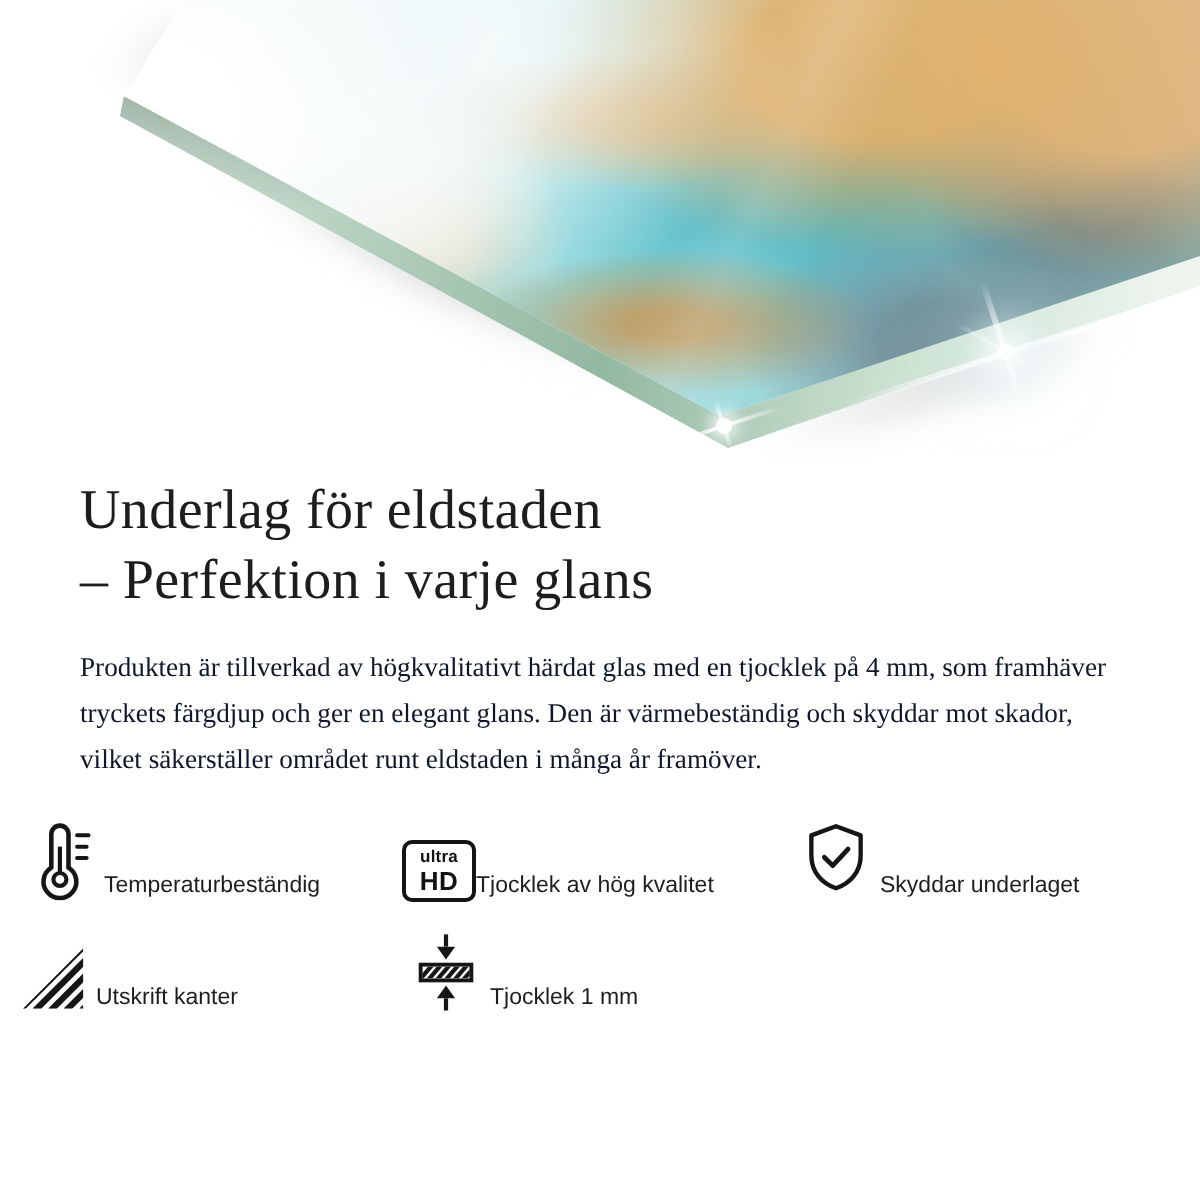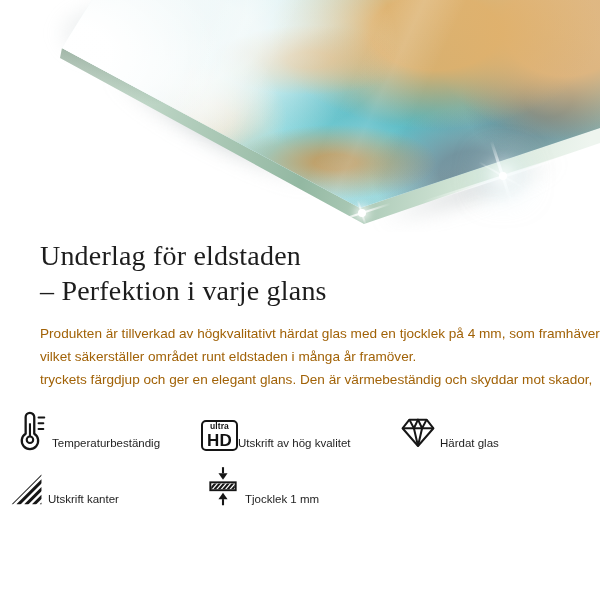--- a/index.html
+++ b/index.html
@@ -81,40 +81,40 @@
   .sparkle.small .ray.r1{width:60px;margin-left:-30px;height:2px;}
   .sparkle.small .ray.r2{width:26px;margin-left:-13px;height:1.5px;}
 
   
   .content{position:relative;padding:0 40px;}
   h1{
     margin:6px 0 0;font-family:"Liberation Serif","DejaVu Serif",serif;
     font-weight:400;font-size:28px;line-height:35px;color:#1d1d1d;letter-spacing:.2px;
   }
   h1 span{display:block;}
-  .lead{margin:14px 0 0;font-size:13.6px;line-height:23px;color:#a16207;}
+  .lead{margin:14px 0 0;font-size:13.6px;line-height:23px;color:#0f172a;font-family:Liberation Serif, serif;}
   .lead span{display:block;white-space:nowrap;}
 
   
   .features{
     display:grid;grid-template-columns:repeat(3,195px);
     margin:18px 0 0 -34px;row-gap:14px;
   }
   .feature{display:flex;flex-direction:row;align-items:center;}
   .feature .icon-wrap{height:42px;display:flex;align-items:flex-end;justify-content:center;}
   .feature .label{margin-top:27px;font-size:11.5px;color:#1e1e1e;line-height:1;}
   .icon-svg{display:block;}
 
   .uhd-box{
     width:33px;height:27px;border:2.6px solid #141414;border-radius:5px;
     display:flex;flex-direction:column;align-items:center;justify-content:center;
     color:#121212;line-height:1;
   }
   .uhd-top{font-size:8.5px;font-weight:700;letter-spacing:.1px;}
-  .uhd-bottom{font-size:17px;font-weight:800;margin-top:1px;letter-spacing:.2px;}
+  .uhd-bottom{font-size:13px;font-weight:800;margin-top:1px;letter-spacing:.2px;}
 </style>
 </head>
 <body>
 
 <div class="page">
 
   <div class="hero">
     <div class="corner-reflection"></div>
     <div class="glass-shadow-left"></div>
     <div class="glass-shadow-right"></div>
@@ -135,22 +135,22 @@
   </div>
 
   <div class="content">
     <h1>
       <span>Underlag för eldstaden</span>
       <span>– Perfektion i varje glans</span>
     </h1>
 
     <p class="lead">
       <span>Produkten är tillverkad av högkvalitativt härdat glas med en tjocklek på 4 mm, som framhäver</span>
+      <span>tryckets färgdjup och ger en elegant glans. Den är värmebeständig och skyddar mot skador,</span>
       <span>vilket säkerställer området runt eldstaden i många år framöver.</span>
-      <span>tryckets färgdjup och ger en elegant glans. Den är värmebeständig och skyddar mot skador,</span>
     </p>
 
     <div class="features">
 
       <div class="feature">
         <div class="icon-wrap">
           <svg class="icon-svg" width="46" height="42" viewBox="0 0 48 44" fill="none" stroke="#161616">
             <path d="M20.5 8.5 a4.5 4.5 0 0 1 9 0 V26 a8.6 8.6 0 1 1 -9 0 Z" stroke-width="2.4" stroke-linejoin="round"></path>
             <line x1="25" y1="15" x2="25" y2="28.5" stroke-width="2.2"></line>
             <circle cx="25" cy="32.2" r="3.4" stroke-width="2.2"></circle>
@@ -160,35 +160,33 @@
         <div class="label">Temperaturbeständig</div>
       </div>
 
       <div class="feature">
         <div class="icon-wrap">
           <div class="uhd-box">
             <span class="uhd-top">ultra</span>
             <span class="uhd-bottom">HD</span>
           </div>
         </div>
-        <div class="label">Utskrift av hög kvalitet</div>
-      </div>
-
-
-      <div class="feature">
-        <div class="icon-wrap">
-          <svg class="icon-svg" width="44" height="40" viewBox="0 0 48 44" fill="none" stroke="#161616" stroke-width="2.2" stroke-linejoin="round">
-            <path d="M14.5 9.5 H33.5 L41 19 L24 38.5 L7 19 Z"></path>
-            <path d="M7 19 H41"></path>
-            <path d="M14.5 9.5 L19.5 19 L24 9.5 L28.5 19 L33.5 9.5"></path>
-            <path d="M19.5 19 L24 38.5 M28.5 19 L24 38.5"></path>
-          </svg>
-        </div>
-        <div class="label">Härdat glas</div>
-      </div>
+        <div class="label">Tjocklek av hög kvalitet</div>
+      </div>
+
+      <div class="feature">
+        <div class="icon-wrap">
+          <svg class="icon-svg" width="44" height="42" viewBox="0 0 48 46" fill="none" stroke="#161616">
+            <path d="M24 4.5 L37.5 9.5 V20.5 c0 9.3 -5.9 15.2 -13.5 18 C16.4 35.7 10.5 29.8 10.5 20.5 V9.5 Z" stroke-width="2.4" stroke-linejoin="round"></path>
+            <path d="M17.6 21.5 l4.6 4.6 L30.6 17" stroke-width="2.6" stroke-linecap="round" stroke-linejoin="round"></path>
+          </svg>
+        </div>
+        <div class="label">Skyddar underlaget</div>
+      </div>
+
 
       <div class="feature">
         <div class="icon-wrap">
           <svg class="icon-svg" width="42" height="38" viewBox="0 0 48 44" fill="none">
             <defs>
                 <clipPath id="triclip">
                   <path d="M6 41 L41 6 L41 41 Z"></path>
                 </clipPath>
               </defs>
             <g clip-path="url(#triclip)" stroke="#161616" stroke-width="3.6">

